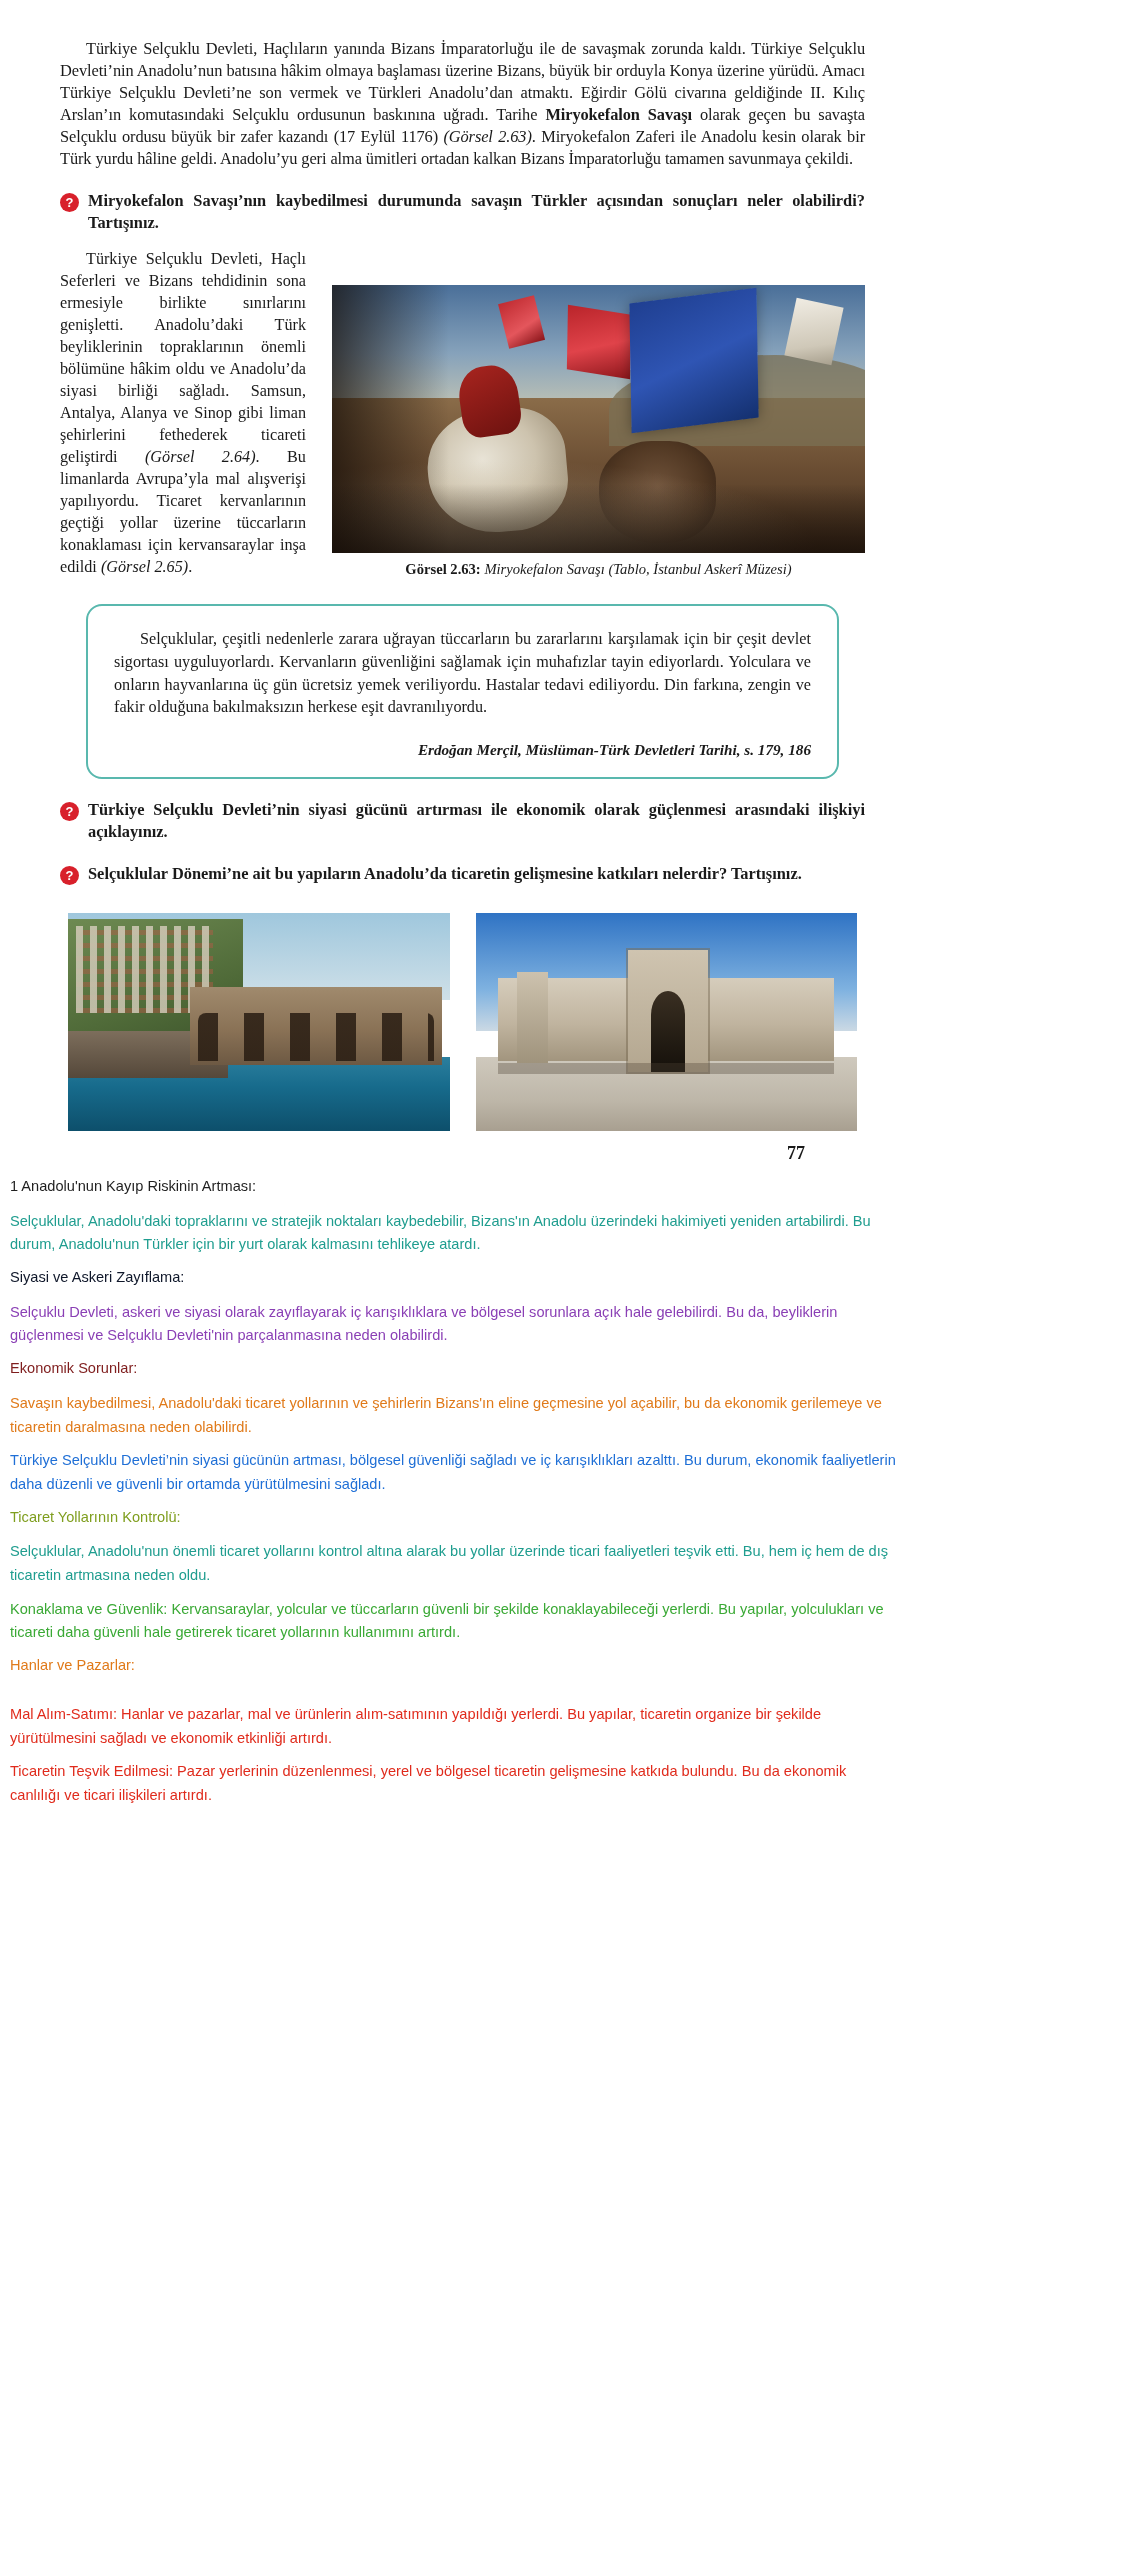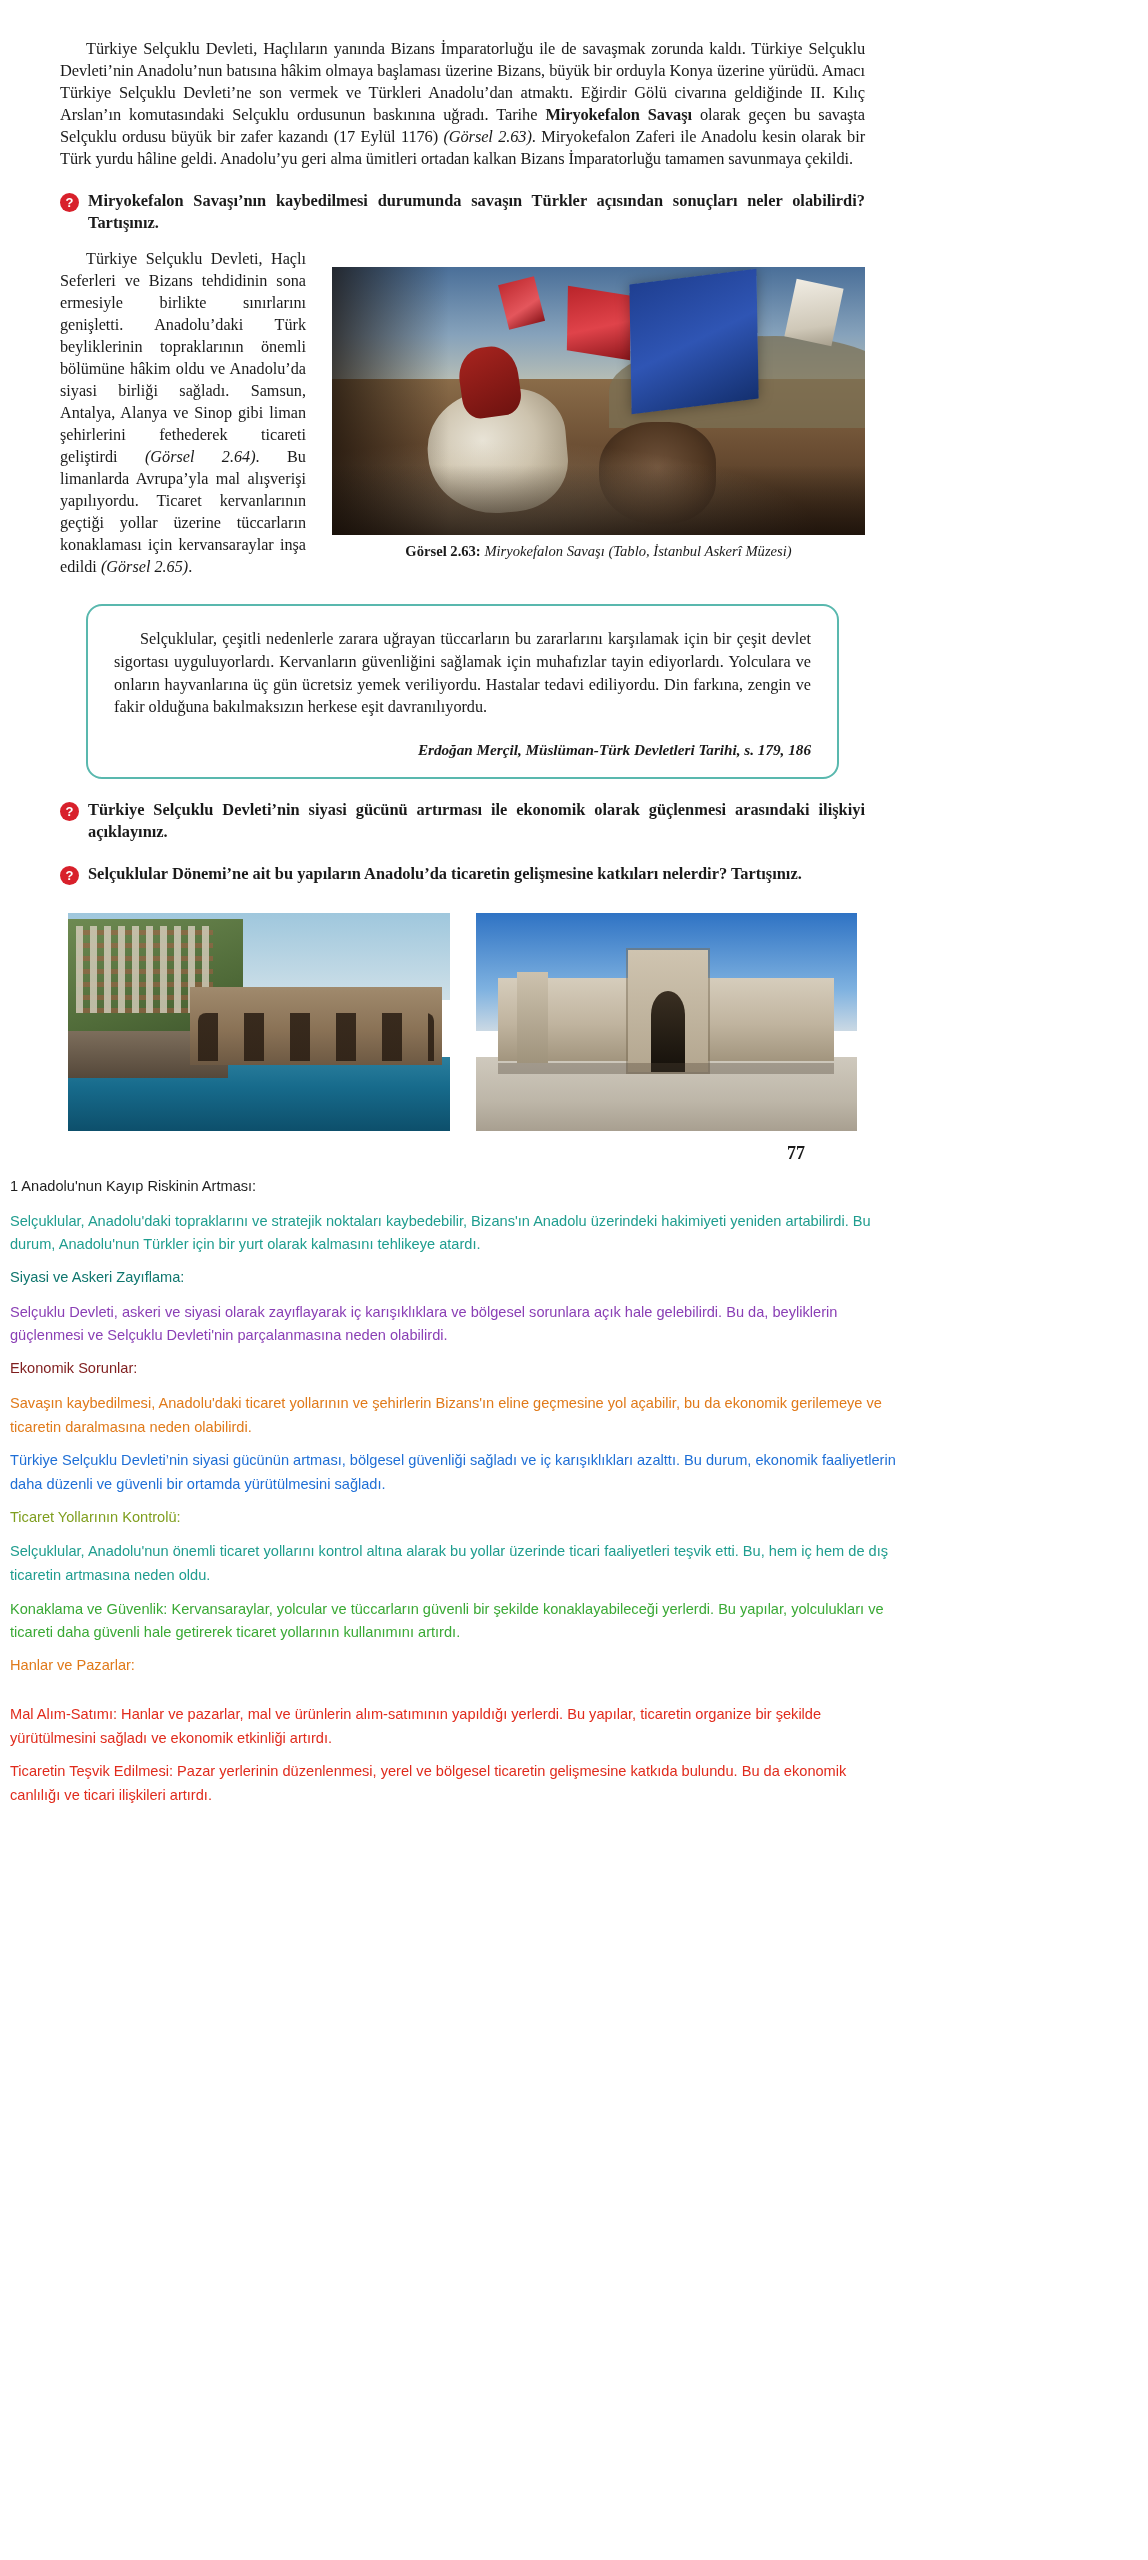--- a/index.html
+++ b/index.html
@@ -63,21 +63,21 @@
     line-height: 1.33;
     text-align: justify;
     flex: 1 1 auto;
   }
 
   
   .two-col {
     display: flex;
     gap: 26px;
     margin-top: 14px;
-    align-items: center;
+    align-items: flex-end;
   }
   .col-text {
     width: 246px;
     flex: 0 0 246px;
     font-size: 16.2px;
     line-height: 1.36;
     text-align: justify;
     text-indent: 26px;
     margin: 0;
   }
@@ -381,21 +381,21 @@
       </div>
     </div>
 
 
     <div class="page-num">77</div>
   </div>
 
   <div class="answers">
     <p class="ans-heading" style="color: rgb(31, 31, 31);">1 Anadolu'nun Kayıp Riskinin Artması:</p>
     <p class="ans-body" style="color: rgb(31, 157, 143);">Selçuklular, Anadolu'daki topraklarını ve stratejik noktaları kaybedebilir, Bizans'ın Anadolu üzerindeki hakimiyeti yeniden artabilirdi. Bu durum, Anadolu'nun Türkler için bir yurt olarak kalmasını tehlikeye atardı.</p>
-    <p class="ans-heading" style="color: #0f766e;">Siyasi ve Askeri Zayıflama:</p>
+    <p class="ans-heading" style="color: #0f172a;">Siyasi ve Askeri Zayıflama:</p>
     <p class="ans-body" style="color: rgb(138, 63, 181);">Selçuklu Devleti, askeri ve siyasi olarak zayıflayarak iç karışıklıklara ve bölgesel sorunlara açık hale gelebilirdi. Bu da, beyliklerin güçlenmesi ve Selçuklu Devleti'nin parçalanmasına neden olabilirdi.</p>
     <p class="ans-heading" style="color: #7f1d1d;">Ekonomik Sorunlar:</p>
     <p class="ans-body" style="color: rgb(224, 122, 26);">Savaşın kaybedilmesi, Anadolu'daki ticaret yollarının ve şehirlerin Bizans'ın eline geçmesine yol açabilir, bu da ekonomik gerilemeye ve ticaretin daralmasına neden olabilirdi.</p>
     <p class="ans-body" style="color: rgb(31, 111, 214);">Türkiye Selçuklu Devleti’nin siyasi gücünün artması, bölgesel güvenliği sağladı ve iç karışıklıkları azalttı. Bu durum, ekonomik faaliyetlerin daha düzenli ve güvenli bir ortamda yürütülmesini sağladı.</p>
     <p class="ans-heading" style="color: rgb(127, 158, 30);">Ticaret Yollarının Kontrolü:</p>
     <p class="ans-body" style="color: rgb(31, 157, 143);">Selçuklular, Anadolu'nun önemli ticaret yollarını kontrol altına alarak bu yollar üzerinde ticari faaliyetleri teşvik etti. Bu, hem iç hem de dış ticaretin artmasına neden oldu.</p>
     <p class="ans-body" style="color: rgb(58, 169, 53);">Konaklama ve Güvenlik: Kervansaraylar, yolcular ve tüccarların güvenli bir şekilde konaklayabileceği yerlerdi. Bu yapılar, yolculukları ve ticareti daha güvenli hale getirerek ticaret yollarının kullanımını artırdı.</p>
     <p class="ans-heading" style="color: rgb(224, 122, 26);">Hanlar ve Pazarlar:</p>
     <p class="ans-body gap-lg" style="color: rgb(224, 43, 28);">Mal Alım-Satımı: Hanlar ve pazarlar, mal ve ürünlerin alım-satımının yapıldığı yerlerdi. Bu yapılar, ticaretin organize bir şekilde yürütülmesini sağladı ve ekonomik etkinliği artırdı.</p>
     <p class="ans-body" style="color: rgb(224, 43, 28);">Ticaretin Teşvik Edilmesi: Pazar yerlerinin düzenlenmesi, yerel ve bölgesel ticaretin gelişmesine katkıda bulundu. Bu da ekonomik canlılığı ve ticari ilişkileri artırdı.</p>

